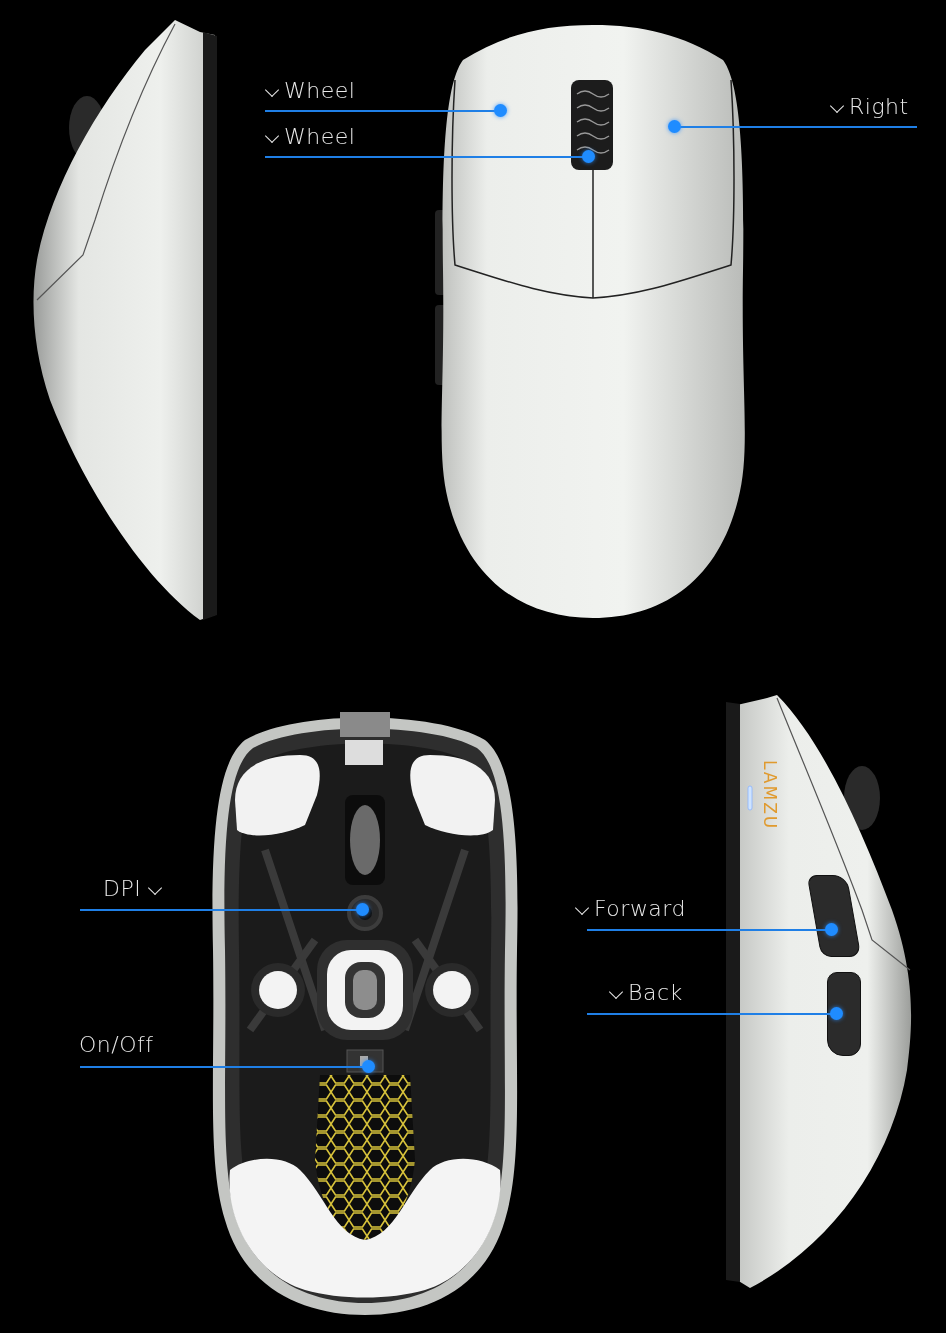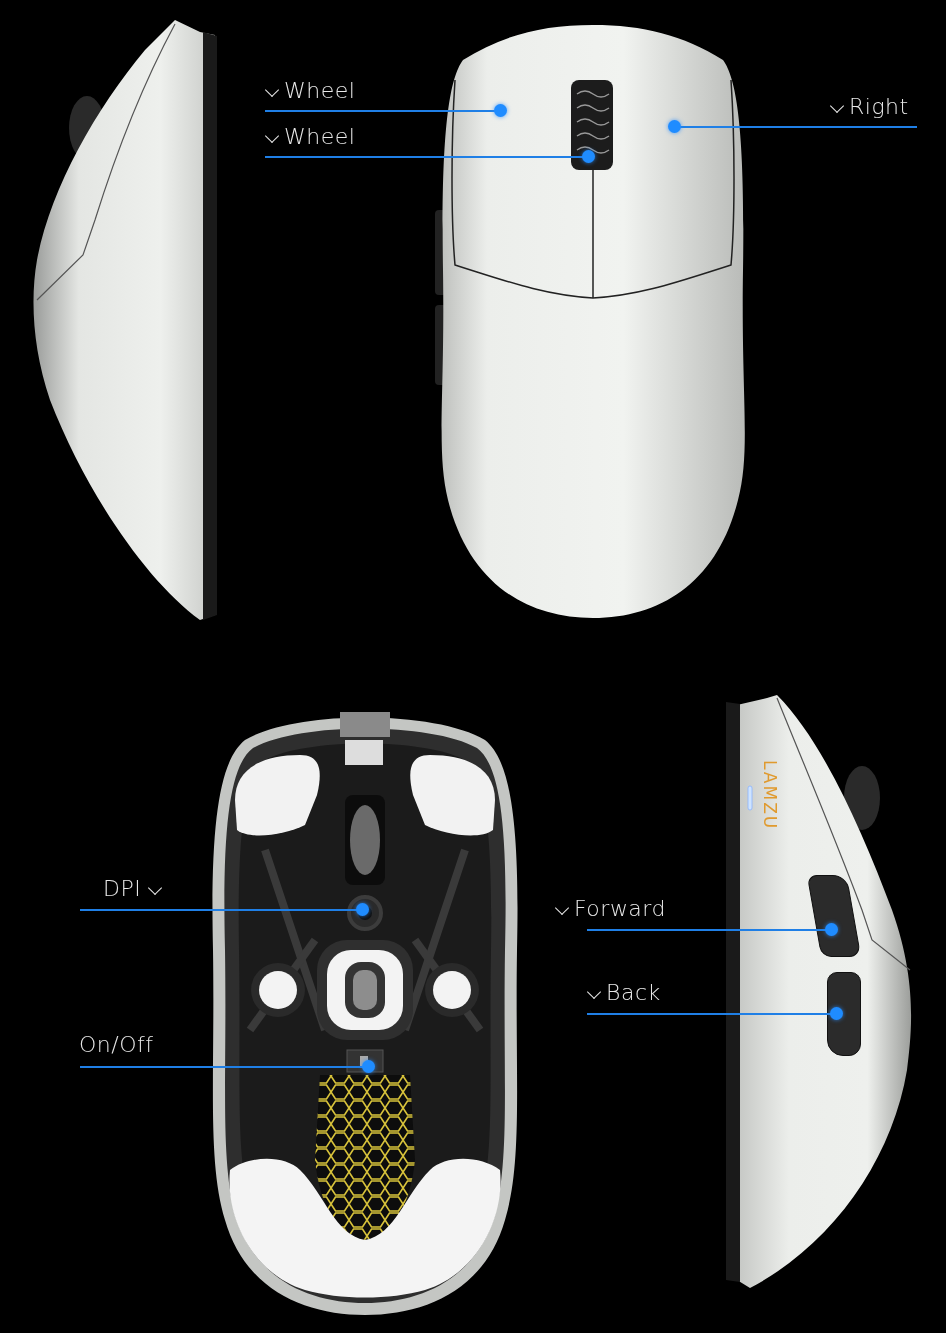--- a/index.html
+++ b/index.html
@@ -176,23 +176,23 @@
 </div>
 <div class="callout" style="left:80px;top:909px;width:283px;"></div>
 <div class="dot" style="left:356px;top:903px;"></div>
 
 <div class="label" style="left:79px;top:1034px;text-align:center;">
   <span>On/Off</span>
 </div>
 <div class="callout" style="left:80px;top:1066px;width:290px;"></div>
 <div class="dot" style="left:362px;top:1060px;"></div>
 
-<div class="label" style="left:554px;top:898px;">
+<div class="label" style="left:574px;top:898px;">
   <span class="chev"></span><span>Forward</span>
 </div>
 <div class="callout" style="left:587px;top:929px;width:245px;"></div>
 <div class="dot" style="left:825px;top:923px;"></div>
 
-<div class="label" style="left:586px;top:982px;text-align:right;">
+<div class="label" style="left:608px;top:982px;text-align:right;">
   <span class="chev"></span><span>Back</span>
 </div>
 <div class="callout" style="left:587px;top:1013px;width:250px;"></div>
 <div class="dot" style="left:830px;top:1007px;"></div>
 
 </body></html>

